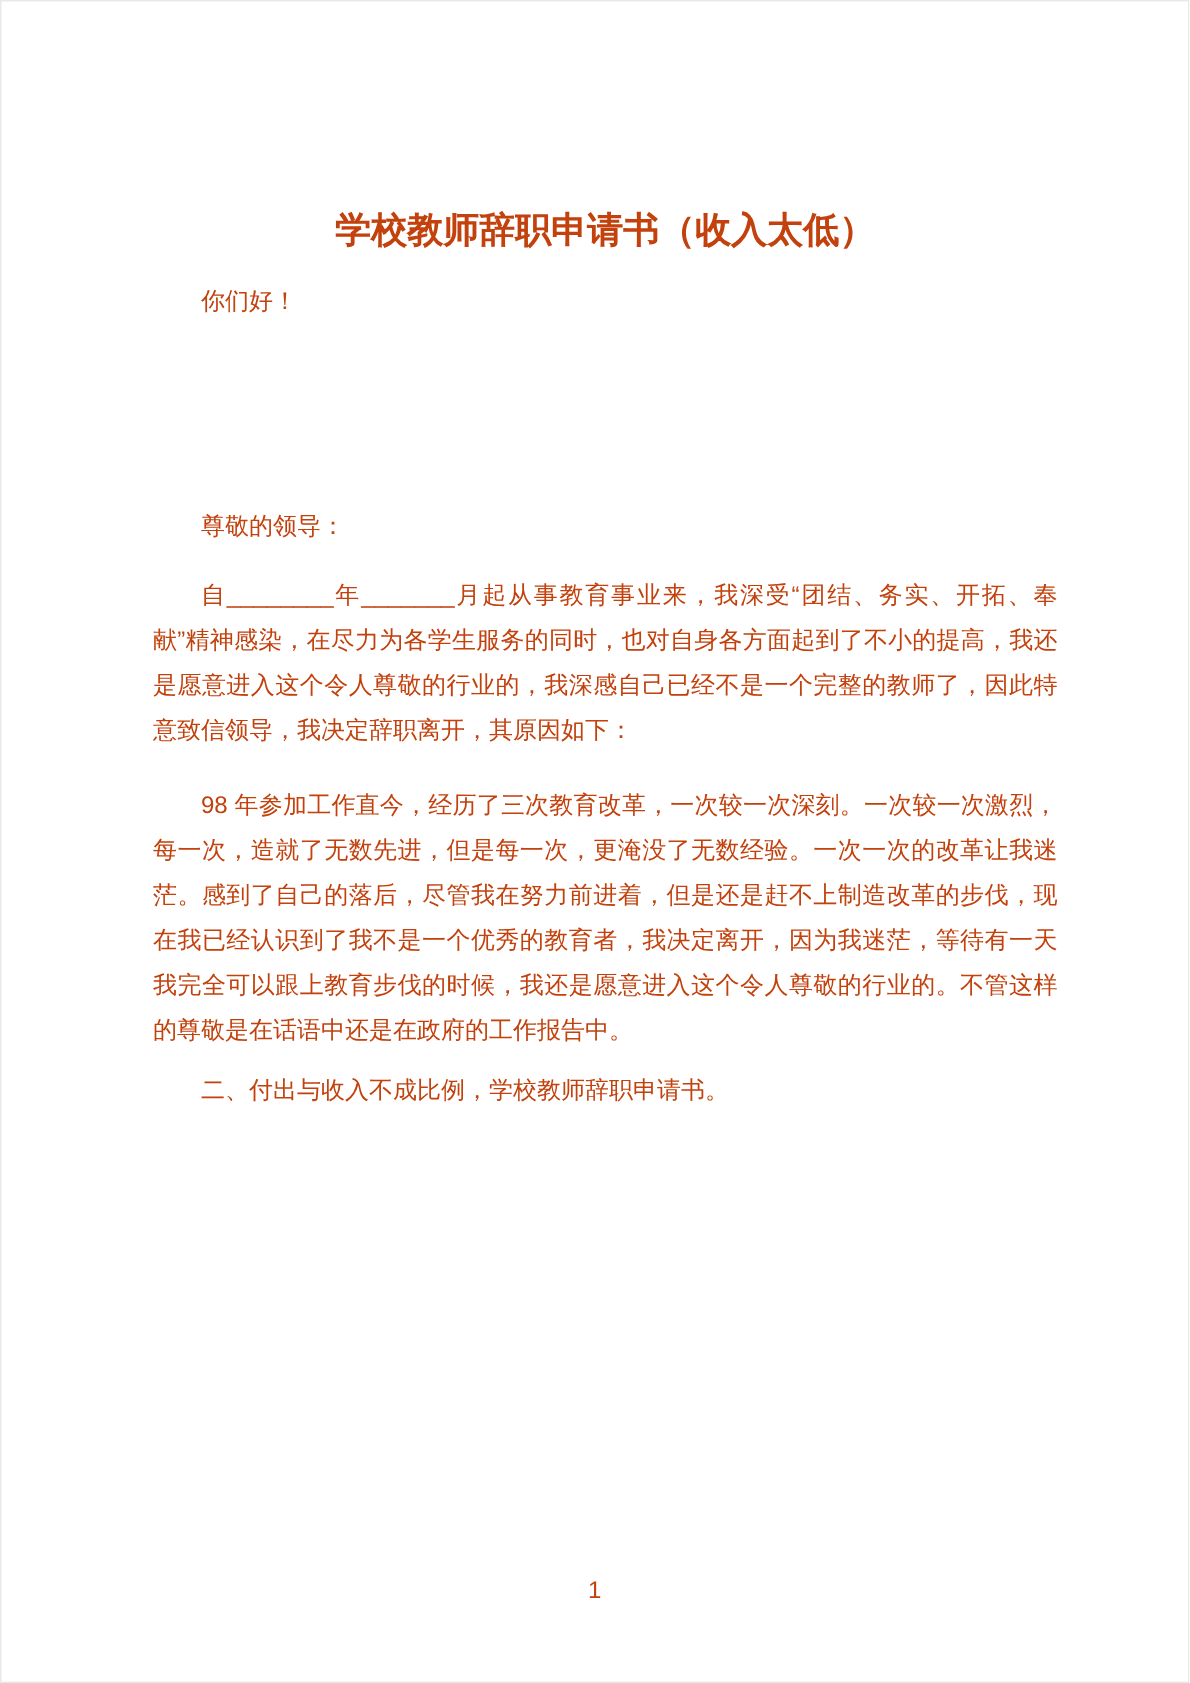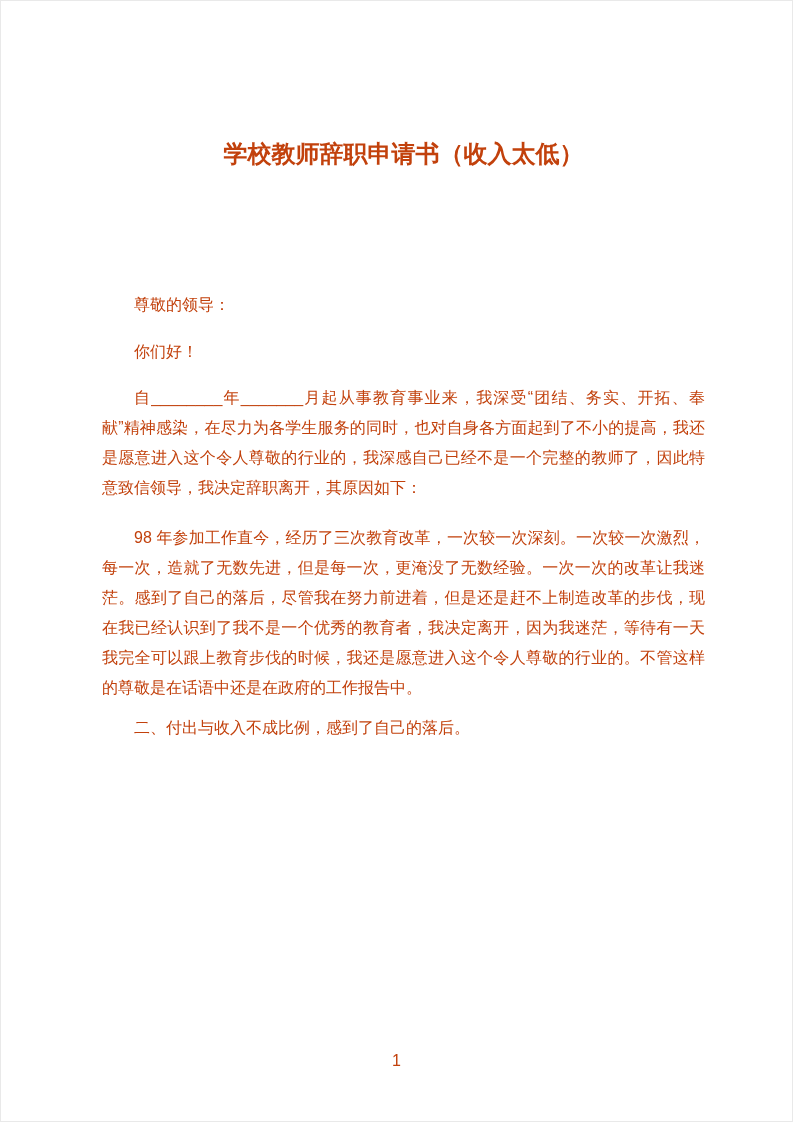--- a/index.html
+++ b/index.html
@@ -54,28 +54,28 @@
   }
 </style>
 </head>
 <body>
 
 <div class="page">
   <div class="content">
 
     <h1 class="doc-title">学校教师辞职申请书（收入太低）</h1>
 
+    <p class="para greeting">你们好！</p>
+
     <p class="para salutation">尊敬的领导：</p>
-
-    <p class="para greeting">你们好！</p>
 
     <p class="para opening">自________年_______月起从事教育事业来，我深受“团结、务实、开拓、奉献”精神感染，在尽力为各学生服务的同时，也对自身各方面起到了不小的提高，我还是愿意进入这个令人尊敬的行业的，我深感自己已经不是一个完整的教师了，因此特意致信领导，我决定辞职离开，其原因如下：</p>
 
 
     <p class="para reason-1">98 年参加工作直今，经历了三次教育改革，一次较一次深刻。一次较一次激烈，每一次，造就了无数先进，但是每一次，更淹没了无数经验。一次一次的改革让我迷茫。感到了自己的落后，尽管我在努力前进着，但是还是赶不上制造改革的步伐，现在我已经认识到了我不是一个优秀的教育者，我决定离开，因为我迷茫，等待有一天我完全可以跟上教育步伐的时候，我还是愿意进入这个令人尊敬的行业的。不管这样的尊敬是在话语中还是在政府的工作报告中。</p>
 
-    <p class="para heading-2">二、付出与收入不成比例，感到了自己的落后。</p>
+    <p class="para heading-2">二、付出与收入不成比例，学校教师辞职申请书。</p>
 
 
   </div>
 
   <div class="page-number">1</div>
 </div>
 
 </body></html>

